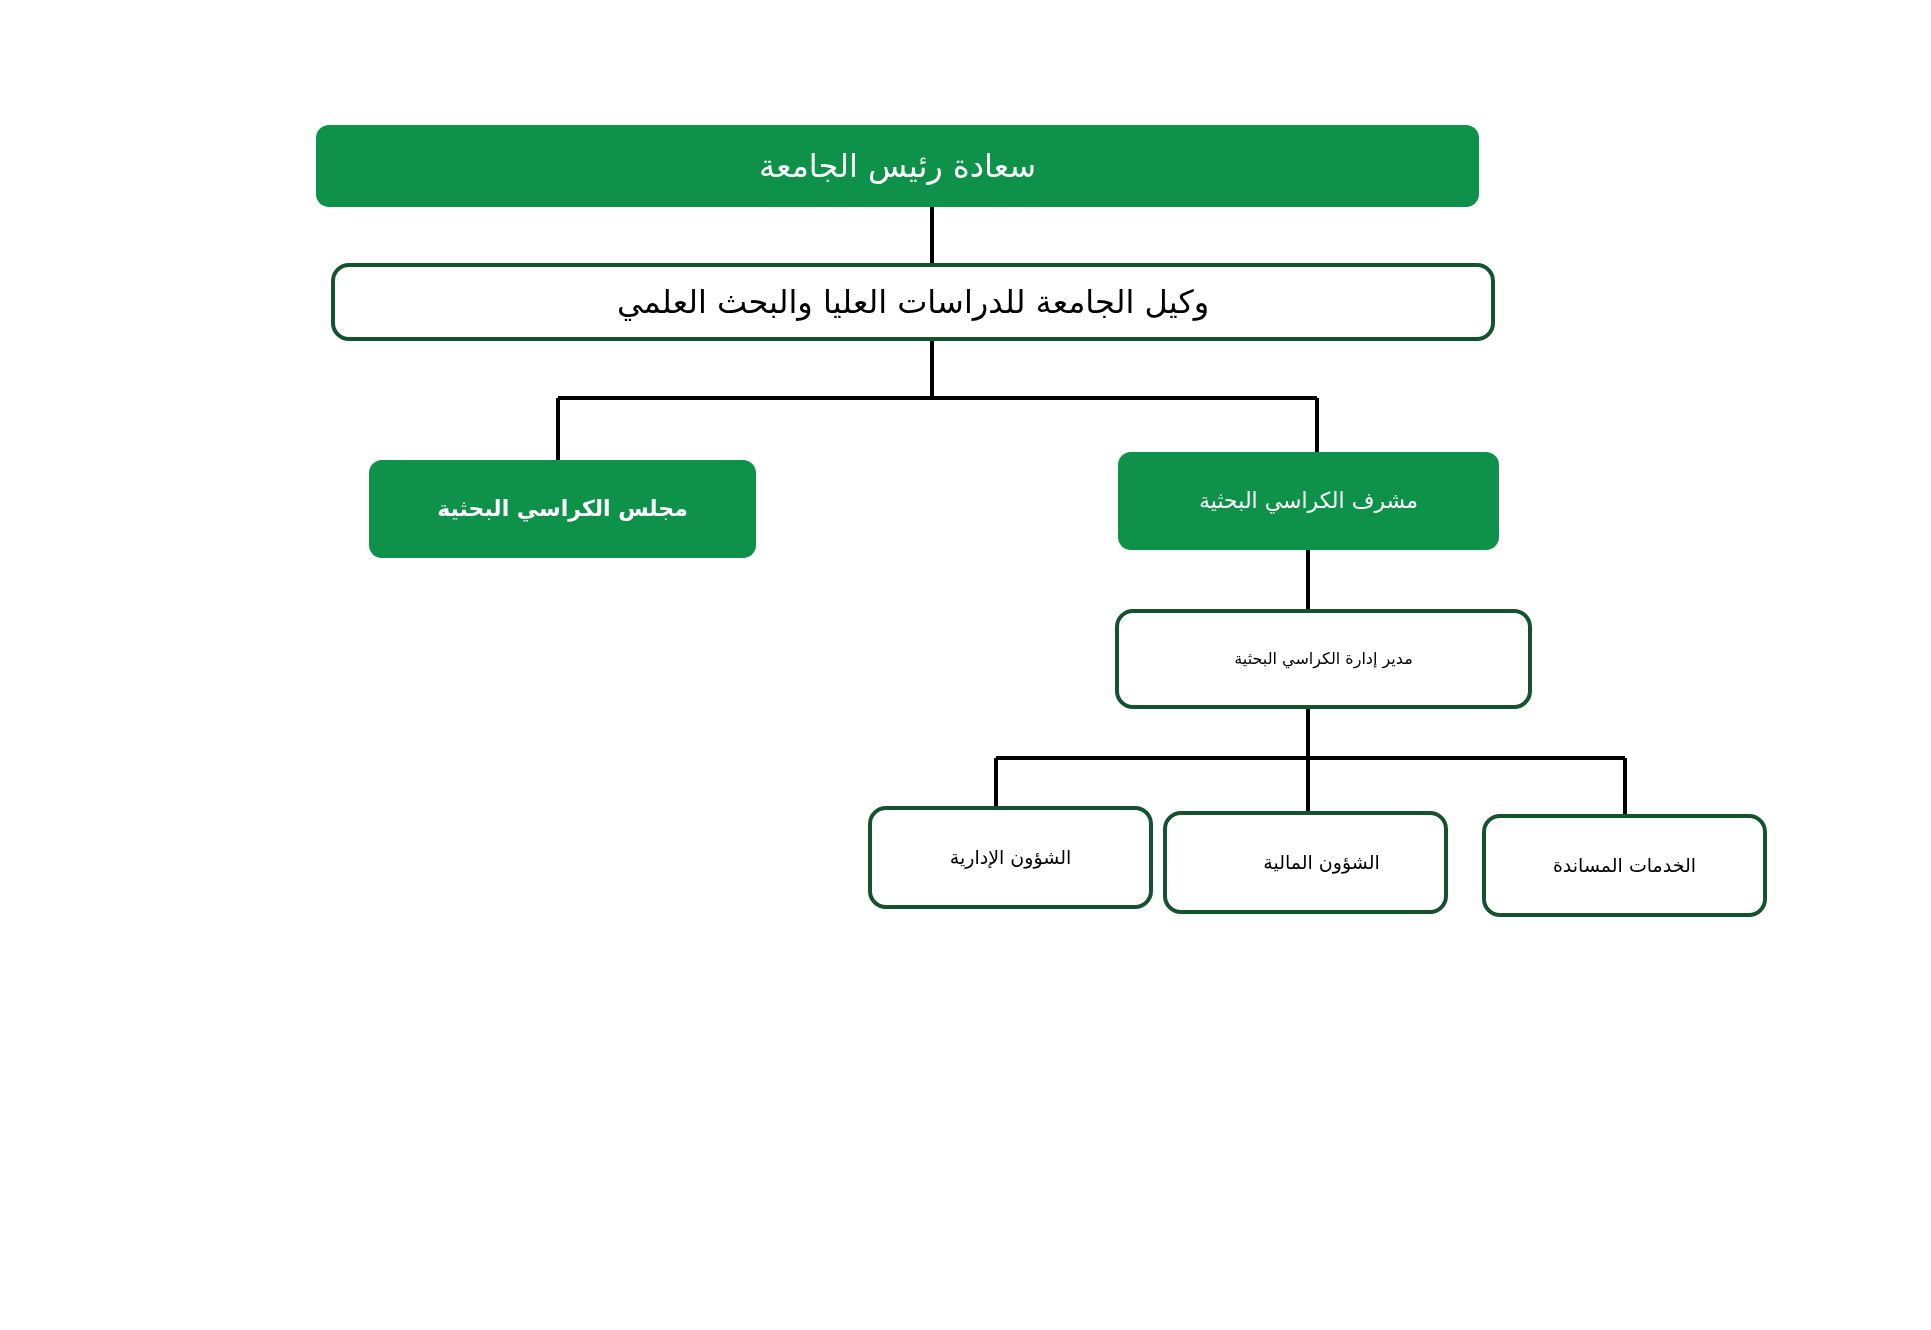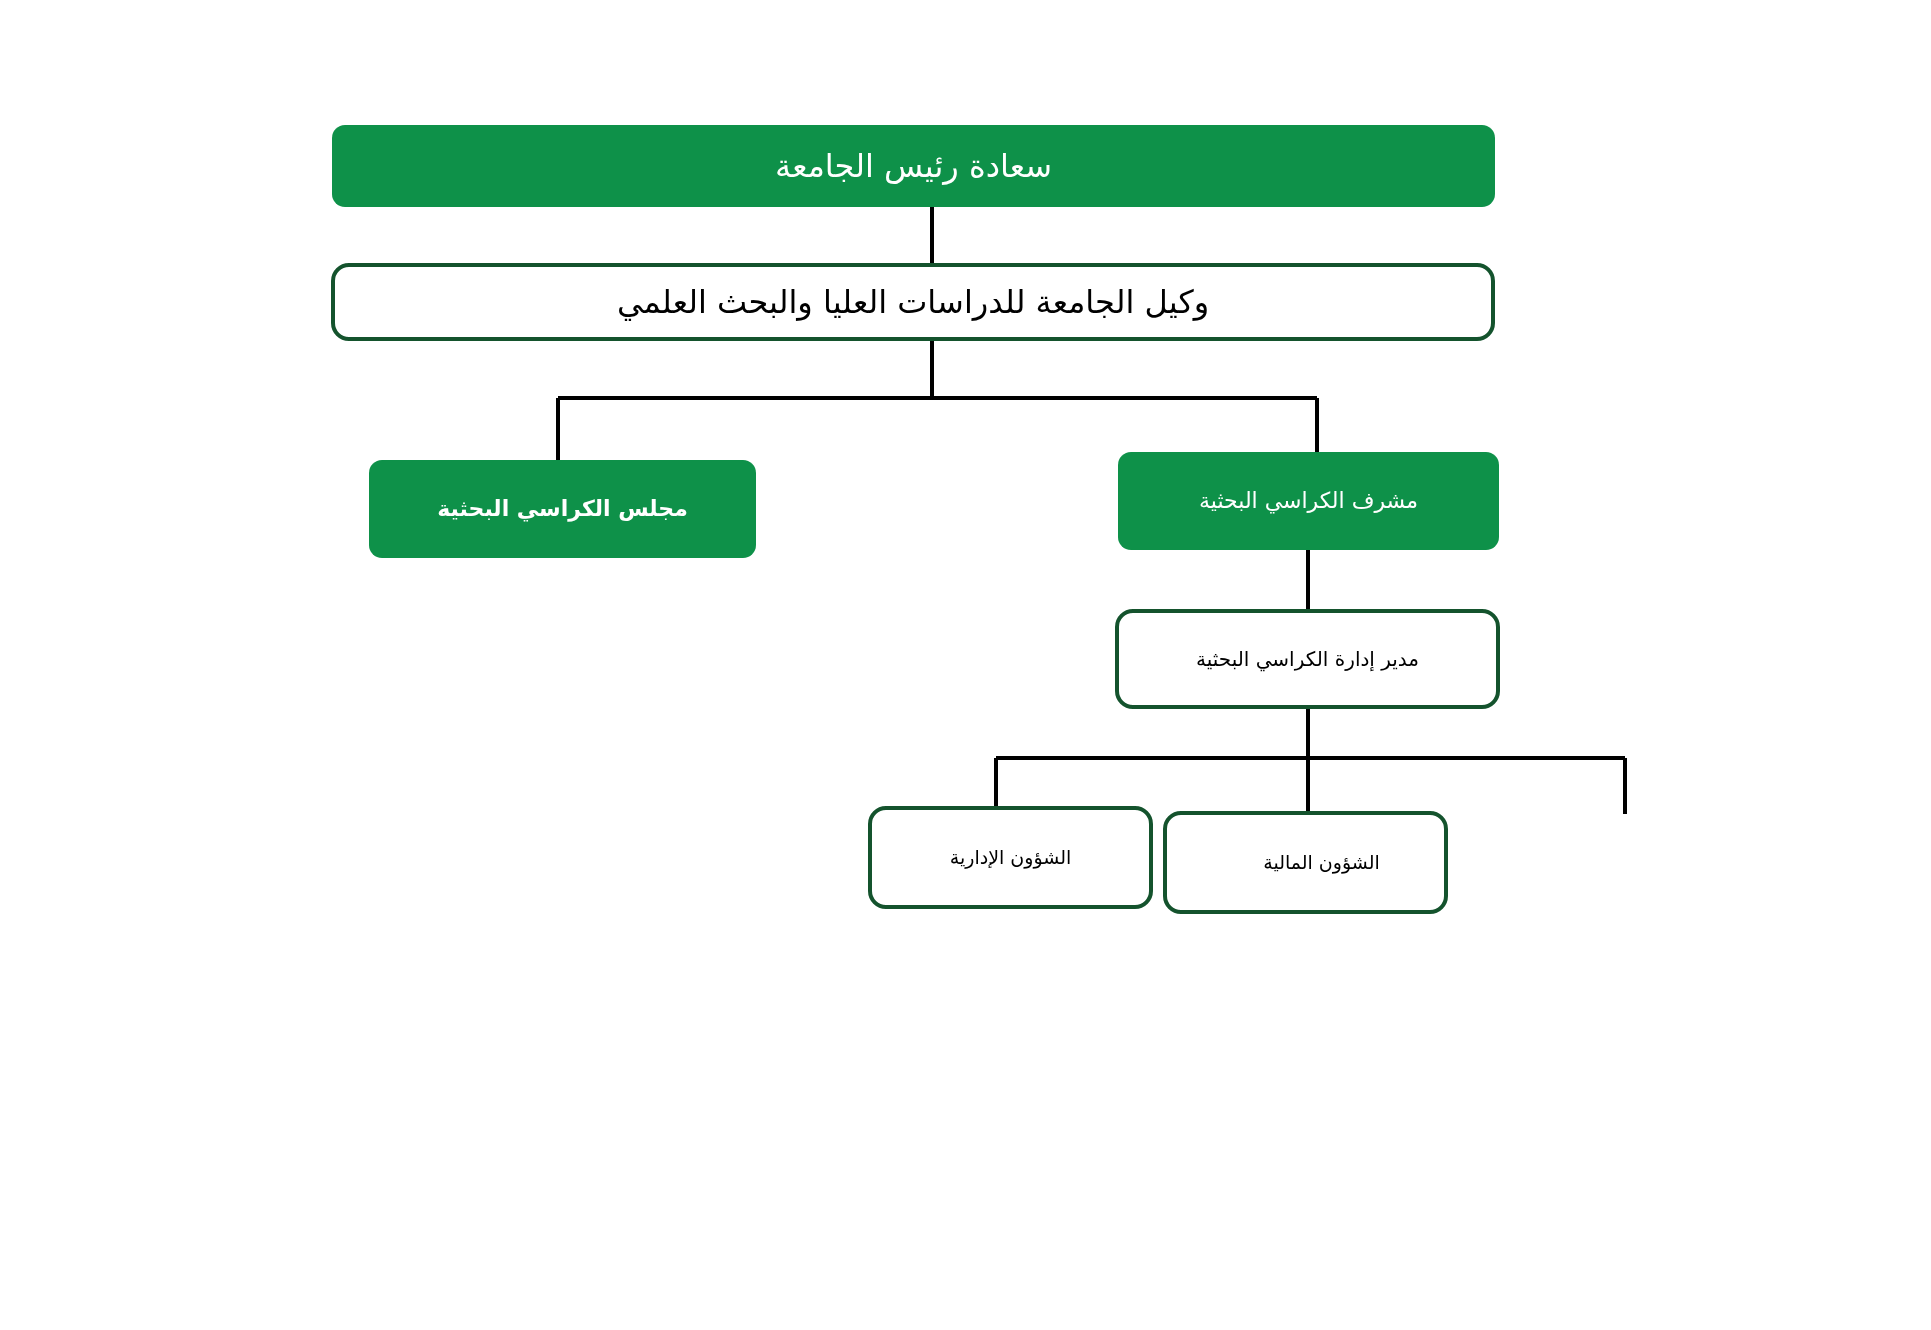--- a/index.html
+++ b/index.html
@@ -49,25 +49,25 @@
     color: #000000;
     border: 4px solid #14532d;
     border-radius: 18px;
   }
   .node-label {
     display: block;
     padding: 0 14px;
   }
 
   
-  #node-president      { left: 332px;  top: 125px; width: 1163px; height:  82px; font-size: 32px; }
+  #node-president      { left: 316px;  top: 125px; width: 1163px; height:  82px; font-size: 32px; }
   #node-vice-president { left: 331px;  top: 263px; width: 1164px; height:  78px; font-size: 32px; }
   #node-council        { left: 369px;  top: 460px; width: 387px;  height:  98px; font-size: 22px; font-weight: bold; }
   #node-supervisor     { left: 1118px; top: 452px; width: 381px;  height:  98px; font-size: 22px; }
-  #node-manager        { left: 1115px; top: 609px; width: 385px;  height: 100px; font-size: 20px; }
+  #node-manager        { left: 1115px; top: 609px; width: 417px;  height: 100px; font-size: 16px; }
   #node-admin-affairs  { left: 848px;  top: 806px; width: 285px;  height: 103px; font-size: 19px; margin-left: 20px; }
   #node-finance        { left: 1163px; top: 811px; width: 285px;  height: 103px; font-size: 19px; padding-left: 32px; }
   #node-support        { left: 1482px; top: 814px; width: 285px;  height: 103px; font-size: 19px; }
 </style>
 </head>
 <body>
 
 <div id="chart-root">
 
   <svg id="connector-layer" viewBox="0 0 1931 1330" width="1931" height="1330" xmlns="http://www.w3.org/2000/svg">
@@ -111,14 +111,17 @@
   </div>
 
   <div class="node outlined" id="node-admin-affairs">
     <span class="node-label">الشؤون الإدارية</span>
   </div>
 
   <div class="node outlined" id="node-finance">
     <span class="node-label">الشؤون المالية</span>
   </div>
 
+  <div class="node outlined" id="node-support">
+    <span class="node-label">الخدمات المساندة</span>
+  </div>
 
 </div>
 
 </body></html>

